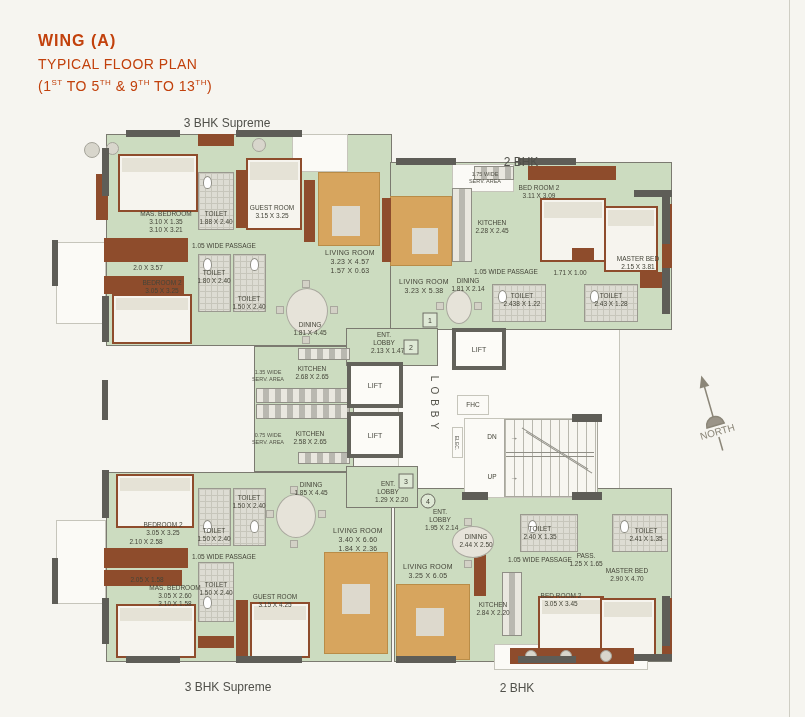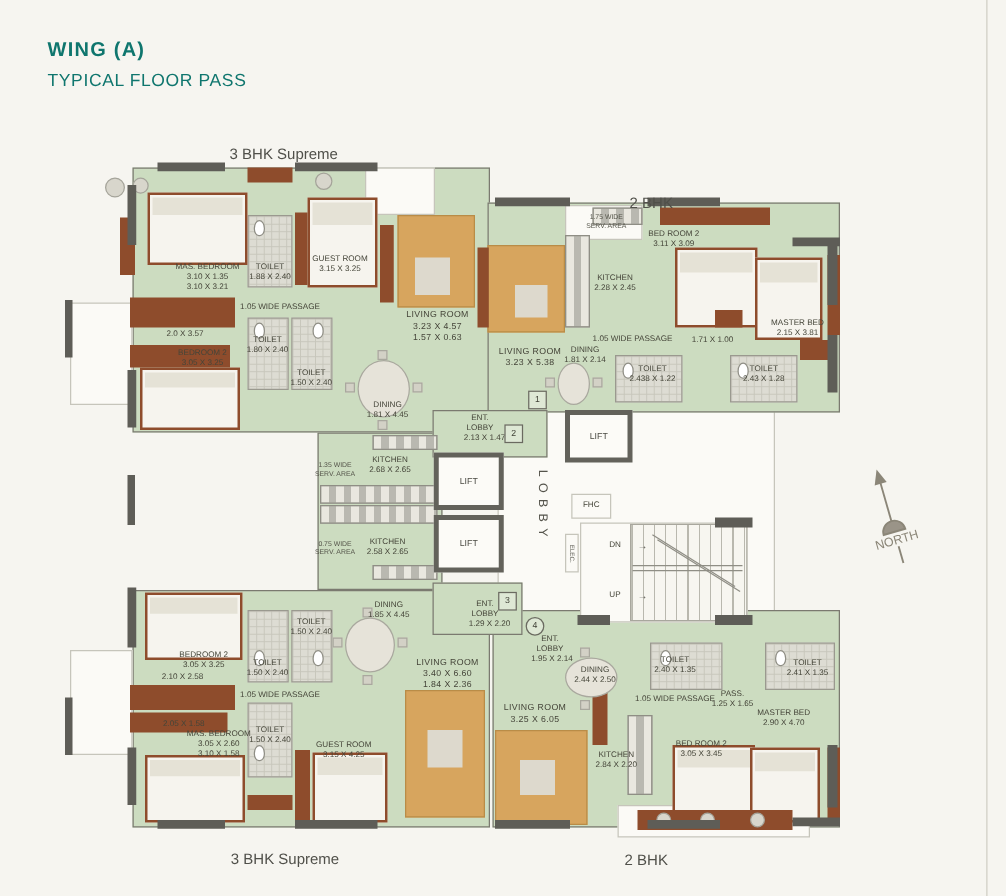--- a/index.html
+++ b/index.html
@@ -2,21 +2,21 @@
 <html><head>
 <meta charset="utf-8">
 <style>
   html,body{margin:0;padding:0;}
   body{
     width:805px;height:717px;position:relative;overflow:hidden;
     background:#f6f5f0;font-family:"Liberation Sans",sans-serif;color:#3f4036;
   }
   .plan{position:absolute;left:0;top:0;width:805px;height:717px;}
   
-  .title{position:absolute;left:38px;top:32px;color:#0f766e;}
+  .title{position:absolute;left:38px;top:32px;color:#c2410c;}
   .title .l1{font-size:16px;font-weight:bold;letter-spacing:1px;}
   .title .l2{font-size:14px;letter-spacing:.5px;margin-top:6px;}
   .title .l3{font-size:14px;letter-spacing:.5px;margin-top:6px;}
   .title sup{font-size:8px;}
   
   .green{position:absolute;background:#ccdcc0;border:1.5px solid #7b7a70;box-sizing:border-box;}
   .white{position:absolute;background:#fbfaf6;border:1px solid #c6c5bb;box-sizing:border-box;}
   .wall{position:absolute;background:#5e5d57;}
   .wood{position:absolute;background:#8e4c2c;}
   .bed{position:absolute;background:#f6f4ee;border:2px solid #8e4c2c;box-sizing:border-box;}
@@ -56,21 +56,24 @@
   .footer{position:absolute;left:10px;top:697px;font-size:11px;font-weight:600;color:#2f2f2a;}
   .edge{position:absolute;background:#cfcec4;}
 </style>
 </head>
 <body>
 
 <div class="plan">
 
   <div class="title">
     <div class="l1">WING (A)</div>
-    <div class="l2">TYPICAL FLOOR PASS</div>
+    <div class="l2">TYPICAL FLOOR PLAN</div>
+    <div class="l3">
+      <span>(1</span><sup>ST</sup><span> TO 5</span><sup>TH</sup><span> &amp; 9</span><sup>TH</sup><span> TO 13</span><sup>TH</sup><span>)</span>
+    </div>
   </div>
 
   <div class="unit-label" style="left:227px;top:123px">3 BHK Supreme</div>
   <div class="unit-label" style="left:521px;top:162px">2 BHK</div>
   <div class="unit-label" style="left:228px;top:687px">3 BHK Supreme</div>
   <div class="unit-label" style="left:517px;top:688px">2 BHK</div>
 
   <div class="white" style="left:398px;top:326px;width:222px;height:178px"></div>
   <div class="green" style="left:106px;top:134px;width:286px;height:212px"></div>
   <div class="green" style="left:254px;top:346px;width:100px;height:126px"></div>

